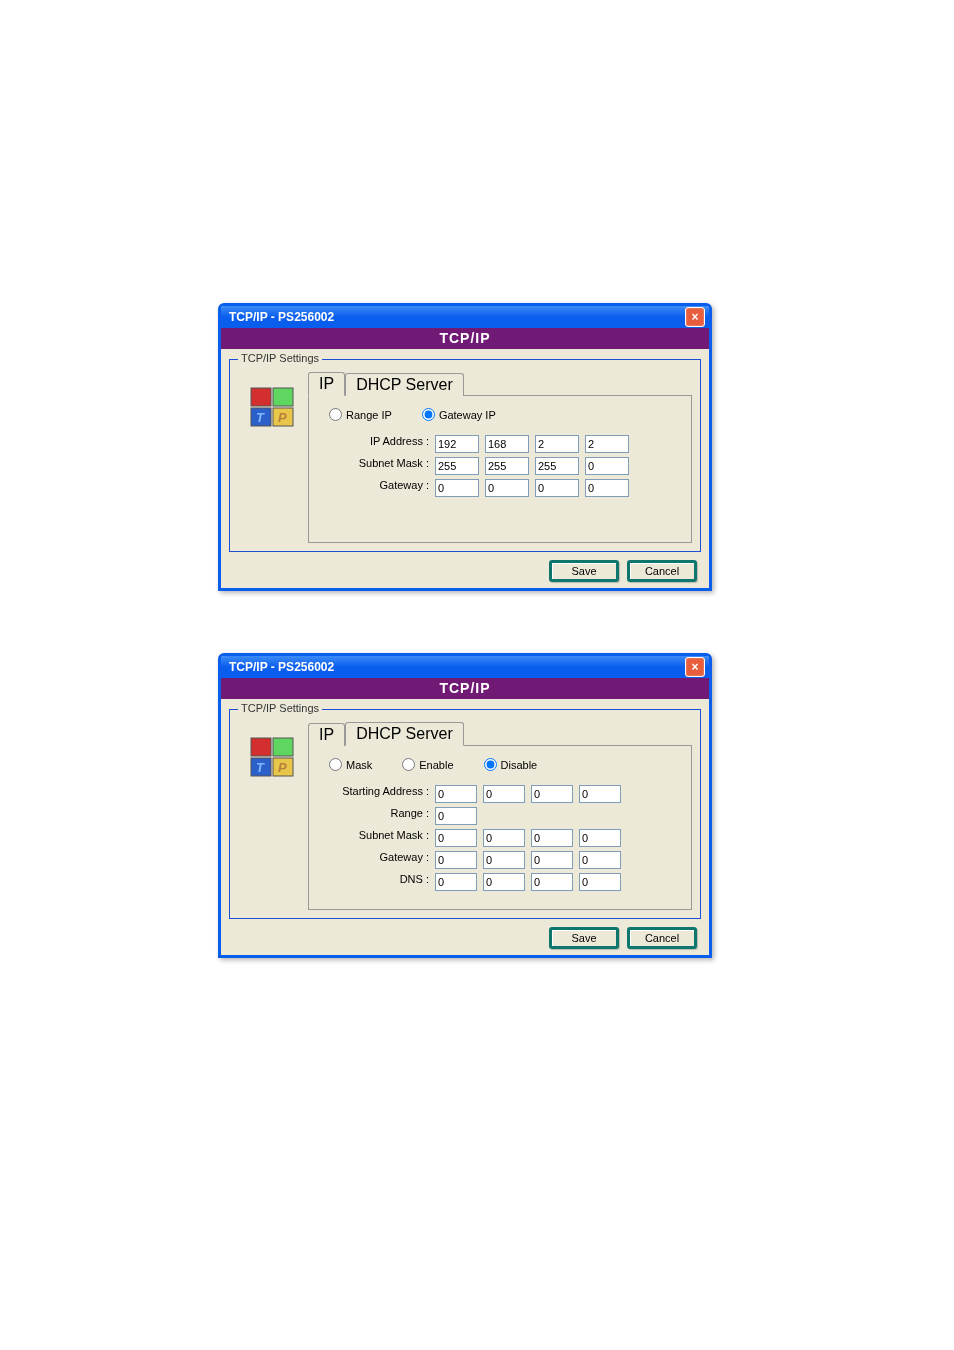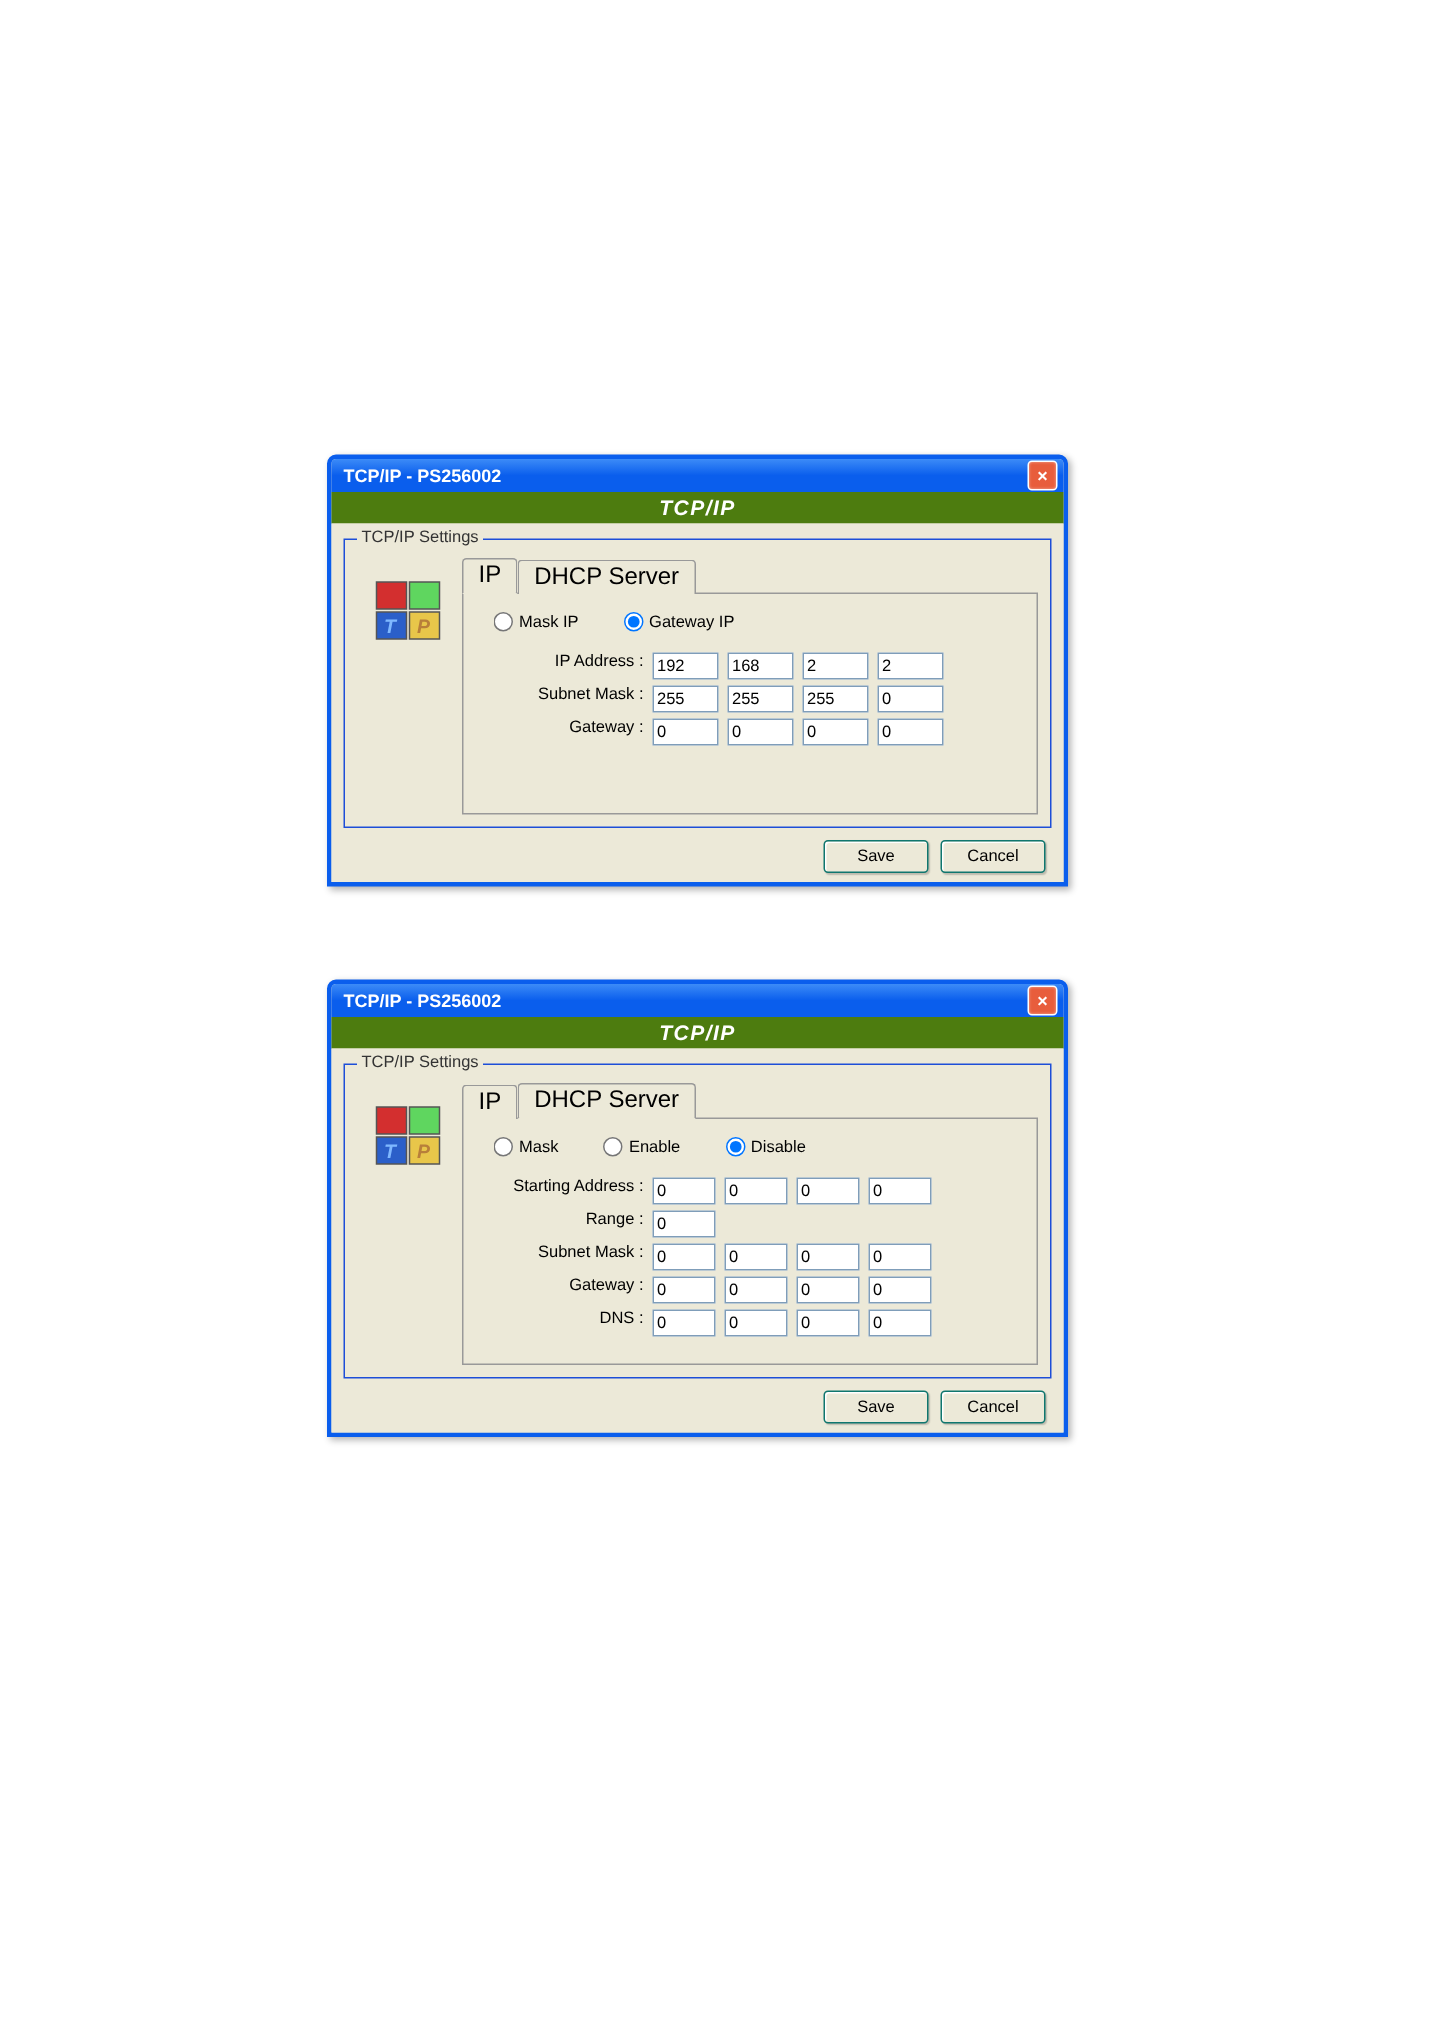--- a/index.html
+++ b/index.html
@@ -43,28 +43,27 @@
     color: #fff;
     font-weight: bold;
     font-size: 12px;
     display: flex;
     align-items: center;
     justify-content: center;
     cursor: pointer;
     box-shadow: inset 0 0 2px rgba(255,255,255,0.5);
   }
   .header-band {
-    background: #4d7c0f;
+    background: #701a75;
     color: #ffffff;
     text-align: center;
     font-weight: bold;
     font-size: 14px;
     padding: 2px 0 3px 0;
     letter-spacing: 1px;
-    font-style: italic;
   }
   .body-area {
     padding: 4px 8px 6px 8px;
     background: #ece9d8;
   }
   .groupbox {
     border: 1px solid #1d4ed8;
     position: relative;
     padding: 12px 8px 8px 8px;
     margin-top: 6px;
@@ -173,21 +172,21 @@
     display: flex;
     justify-content: flex-end;
     gap: 8px;
     padding: 8px 4px 0 0;
   }
   .win-btn {
     min-width: 70px;
     height: 22px;
     font-size: 11px;
     background: #ece9d8;
-    border: 1px solid #0f766e;
+    border: 3px solid #0f766e;
     border-radius: 3px;
     cursor: pointer;
     box-shadow: inset 1px 1px 0 #fff, 1px 1px 1px rgba(0,0,0,0.2);
   }
   .right-col {
     flex: 1;
   }
 </style>
 </head>
 <body>
@@ -216,21 +215,21 @@
         </div>
         <div class="right-col">
           <div class="tab-strip">
             <div class="tab active">IP</div>
             <div class="tab inactive">DHCP Server</div>
           </div>
           <div class="tab-panel">
             <div class="radio-row">
               <label>
                 <input type="radio" name="ipmode1" style="">
-                <span>Mask IP</span>
+                <span>Range IP</span>
               </label>
               <label>
                 <input type="radio" name="ipmode1" checked="" style="">
                 <span>Gateway IP</span>
               </label>
             </div>
             <div class="field-row">
               <div class="field-label">IP Address :</div>
               <input class="octet" value="192" style="">
               <input class="octet" value="168" style="">

